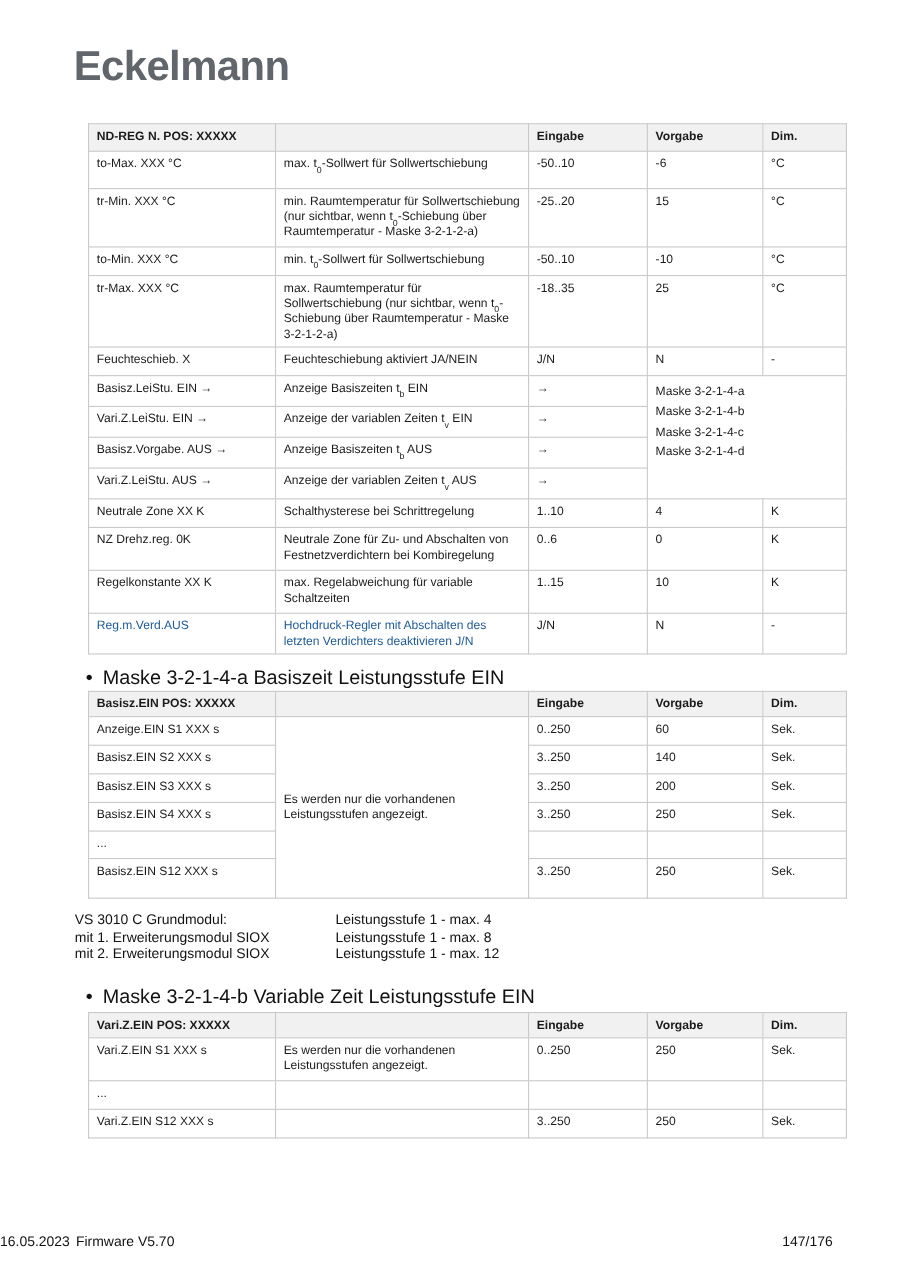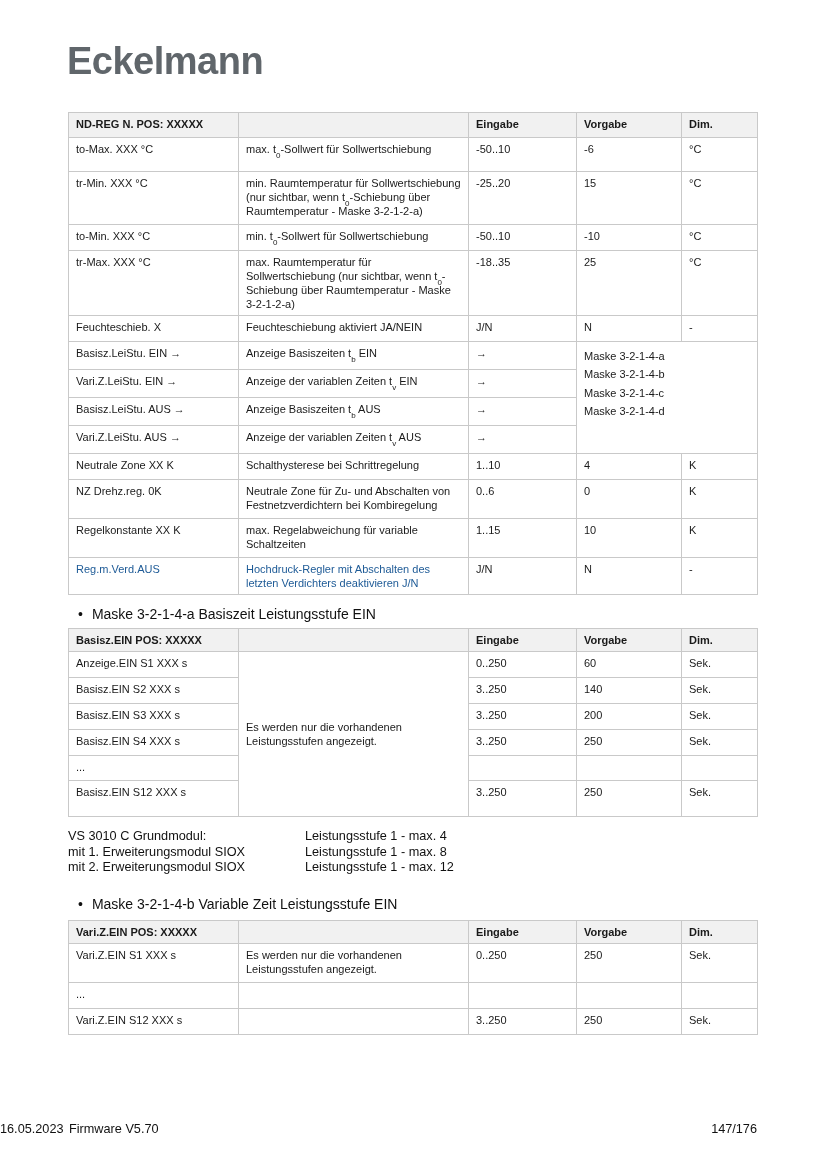--- a/index.html
+++ b/index.html
@@ -16,42 +16,42 @@
   .logo {
     position: absolute; left: 67px; top: 40px;
     font-size: 38px; font-weight: 700; color: #60666b;
     letter-spacing: -0.5px;
   }
 
   .abs { position: absolute; }
 
   table {
     border-collapse: collapse; table-layout: fixed;
-    width: 689px; font-size: 11px; color: #1a1a1a;
+    width: 689px; font-size: 11px; color: #1a1a1a; margin-left: 12px;
   }
   td, th {
     border: 1px solid #c9c9c9;
     padding: 5px 7px 3px 7px;
     vertical-align: top;
     line-height: 1.27;
     overflow: hidden;
     text-align: left;
     font-weight: normal;
   }
   th { background: #f1f1f1; font-weight: bold; }
   sub { font-size: 8px; line-height: 0; position: relative; top: 2px; }
 
   .maske-cell div { line-height: 18.5px; }
   .note-middle { vertical-align: middle; }
 
   .blue, .blue span, .blue sub { color: #1d5a96; }
 
   .bullet {
     position: absolute; left: 68px;
-    font-size: 14px; color: #111;
+    font-size: 18px; color: #111;
   }
   .bullet::before { content: "\2022"; margin-left: 10px; margin-right: 9px; }
 
   .module-info {
     position: absolute; left: 68px;
     font-size: 12.7px; line-height: 15.6px; color: #111;
   }
   .module-row { display: flex; }
   .module-label { width: 237px; }
 
@@ -131,21 +131,21 @@
         <div>Maske 3-2-1-4-c</div>
         <div>Maske 3-2-1-4-d</div>
       </td>
     </tr>
     <tr style="height:28px">
       <td>Vari.Z.LeiStu. EIN →</td>
       <td><span>Anzeige der variablen Zeiten t</span><sub>v</sub><span> EIN</span></td>
       <td>→</td>
     </tr>
     <tr style="height:28px">
-      <td>Basisz.LeiStu. AUS →</td>
+      <td>Basisz.Vorgabe. AUS →</td>
       <td><span>Anzeige Basiszeiten t</span><sub>b</sub><span> AUS</span></td>
       <td>→</td>
     </tr>
     <tr style="height:28px">
       <td>Vari.Z.LeiStu. AUS →</td>
       <td><span>Anzeige der variablen Zeiten t</span><sub>v</sub><span> AUS</span></td>
       <td>→</td>
     </tr>
     <tr style="height:26px">
       <td>Neutrale Zone XX K</td>

